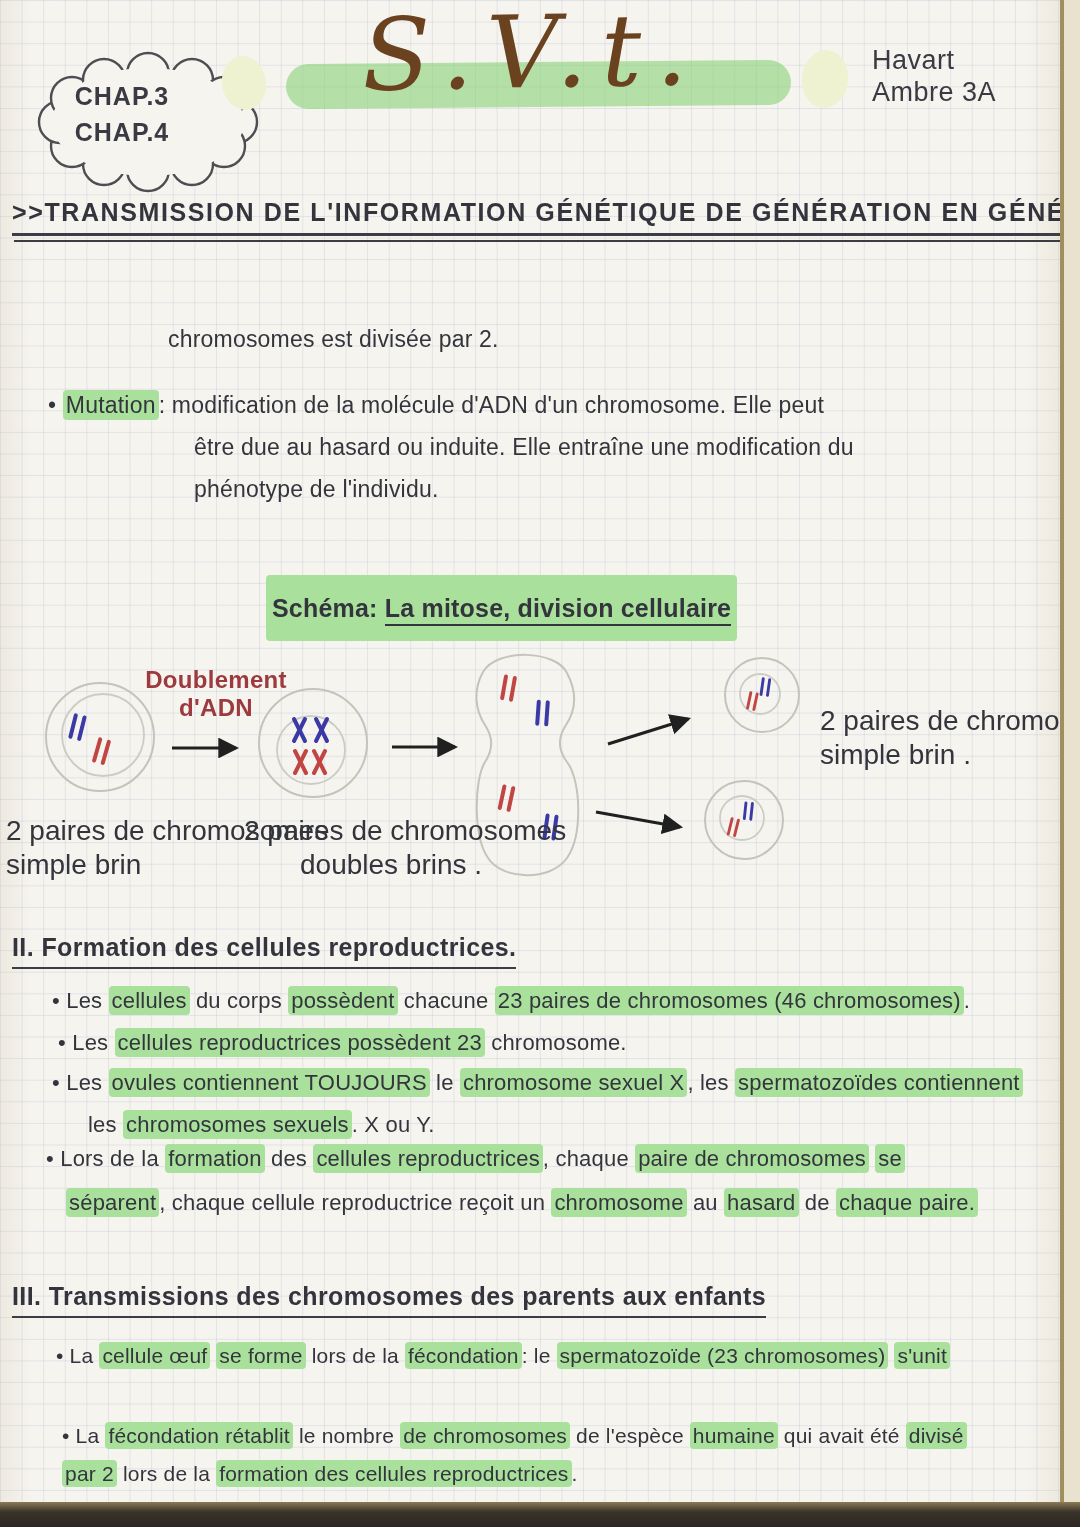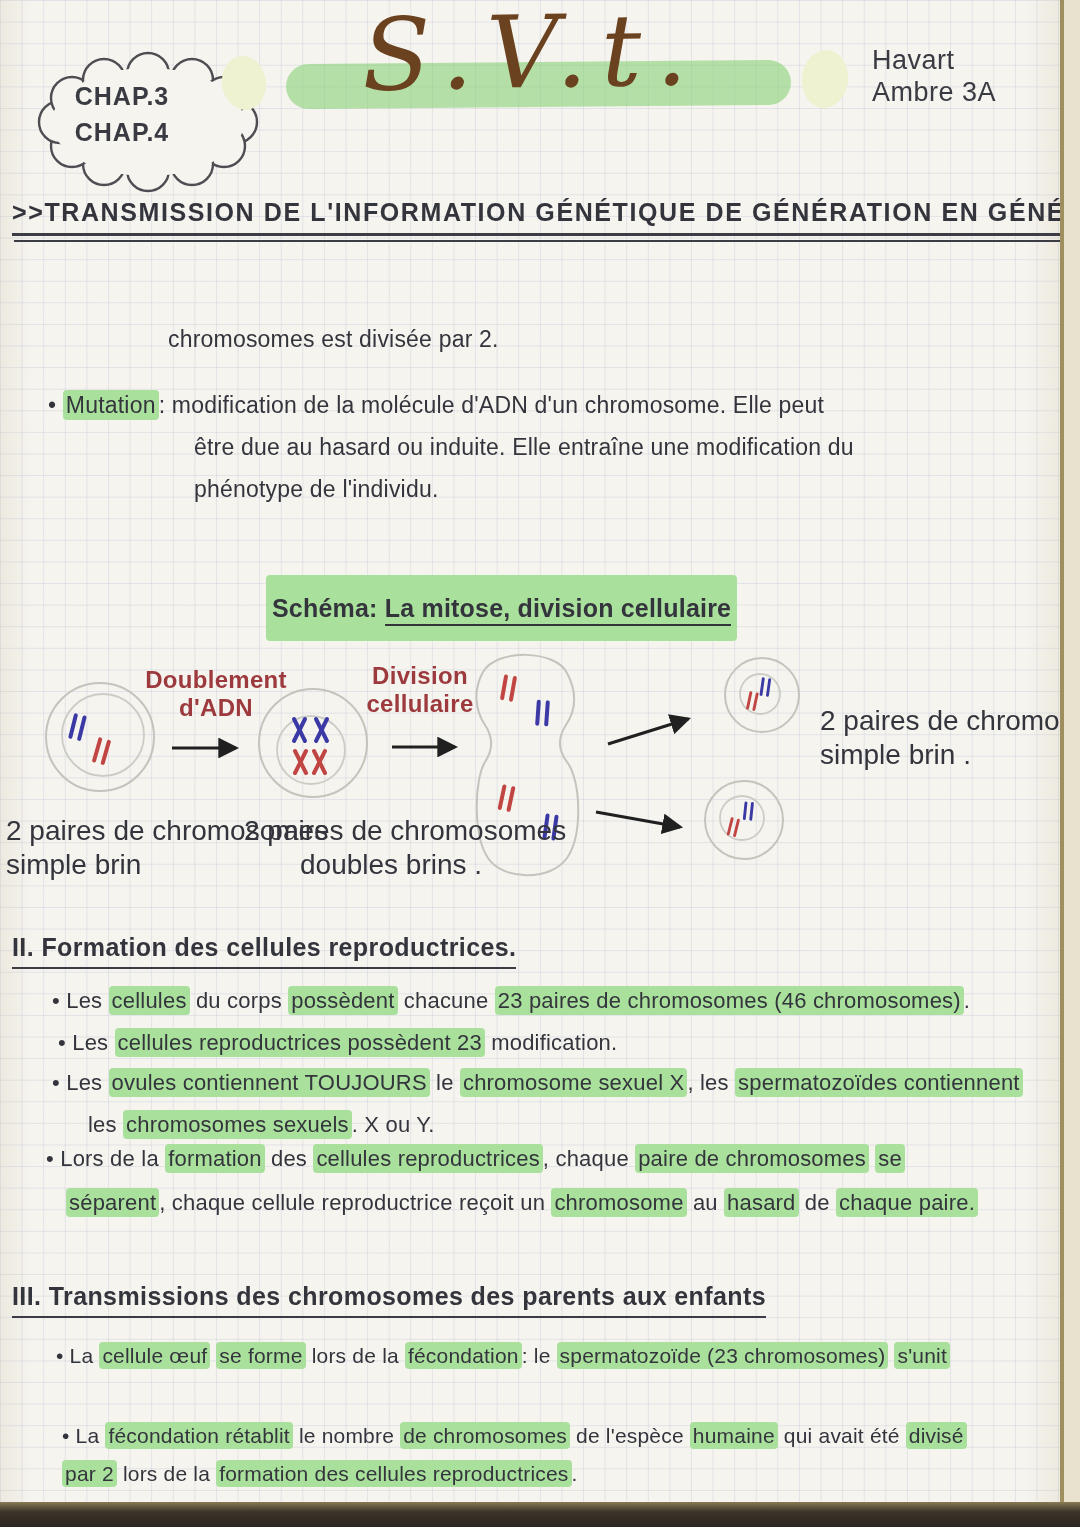--- a/index.html
+++ b/index.html
@@ -195,41 +195,37 @@
     <g class="chrR" transform="translate(733,187) rotate(14) scale(0.72)">
       <line x1="-4" y1="-11" x2="-4" y2="11"></line>
         <line x1="5" y1="-11" x2="5" y2="11"></line>
       </g>
   </svg>
 
   <div class="abs dlabel" style="left:140px;top:666px;width:152px;">
     <div>Doublement</div>
     <div>d'ADN</div>
   </div>
-  <div class="abs dlabel" style="left:356px;top:662px;width:128px;">
-    <div>Division</div>
-    <div>cellulaire</div>
-  </div>
   <div class="abs caption" style="left:820px;top:704px;">
     <div>2 paires de chromosomes</div>
     <div>simple brin .</div>
   </div>
   <div class="abs caption" style="left:6px;top:814px;">
     <div>2 paires de chromosomes</div>
     <div>simple brin</div>
   </div>
   <div class="abs caption" style="left:244px;top:814px;">
     <div>2 paires de chromosomes</div>
     <div style="padding-left:56px;">doubles brins .</div>
   </div>
 
   <div class="abs hw heading" style="left:12px;top:910px;margin-top:23px;">II. Formation des cellules reproductrices.</div>
 
   <div class="abs hw body-line" style="left:52px;top:988px;"><span>• Les </span><span class="hl">cellules</span><span> du corps </span><span class="hl">possèdent</span><span> chacune </span><span class="hl">23 paires de chromosomes (46 chromosomes)</span><span>.</span></div>
-  <div class="abs hw body-line" style="left:58px;top:1030px;"><span>• Les </span><span class="hl">cellules reproductrices possèdent 23</span><span> modification.</span></div>
+  <div class="abs hw body-line" style="left:58px;top:1030px;"><span>• Les </span><span class="hl">cellules reproductrices possèdent 23</span><span> chromosome.</span></div>
   <div class="abs hw body-line" style="left:52px;top:1070px;"><span>• Les </span><span class="hl">ovules contiennent TOUJOURS</span><span> le </span><span class="hl">chromosome sexuel X</span><span>, les </span><span class="hl">spermatozoïdes contiennent</span></div>
   <div class="abs hw body-line" style="left:88px;top:1112px;"><span>les </span><span class="hl">chromosomes sexuels</span><span>. X ou Y.</span></div>
   <div class="abs hw body-line" style="left:46px;top:1146px;"><span>• Lors de la </span><span class="hl">formation</span><span> des </span><span class="hl">cellules reproductrices</span><span>, chaque </span><span class="hl">paire de chromosomes</span><span> </span><span class="hl">se</span></div>
   <div class="abs hw body-line" style="left:66px;top:1190px;"><span class="hl">séparent</span><span>, chaque cellule reproductrice reçoit un </span><span class="hl">chromosome</span><span> au </span><span class="hl">hasard</span><span> de </span><span class="hl">chaque paire.</span></div>
 
   <div class="abs hw heading" style="left:12px;top:1282px;">III. Transmissions des chromosomes des parents aux enfants</div>
 
   <div class="abs hw small-line" style="left:56px;top:1344px;"><span>• La </span><span class="hl">cellule œuf</span><span> </span><span class="hl">se forme</span><span> lors de la </span><span class="hl">fécondation</span><span>: le </span><span class="hl">spermatozoïde (23 chromosomes)</span><span> </span><span class="hl">s'unit</span></div>
   <div class="abs hw small-line" style="left:62px;top:1424px;"><span>• La </span><span class="hl">fécondation rétablit</span><span> le nombre </span><span class="hl">de chromosomes</span><span> de l'espèce </span><span class="hl">humaine</span><span> qui avait été </span><span class="hl">divisé</span></div>
   <div class="abs hw small-line" style="left:62px;top:1462px;"><span class="hl">par 2</span><span> lors de la </span><span class="hl">formation des cellules reproductrices</span><span>.</span></div>

